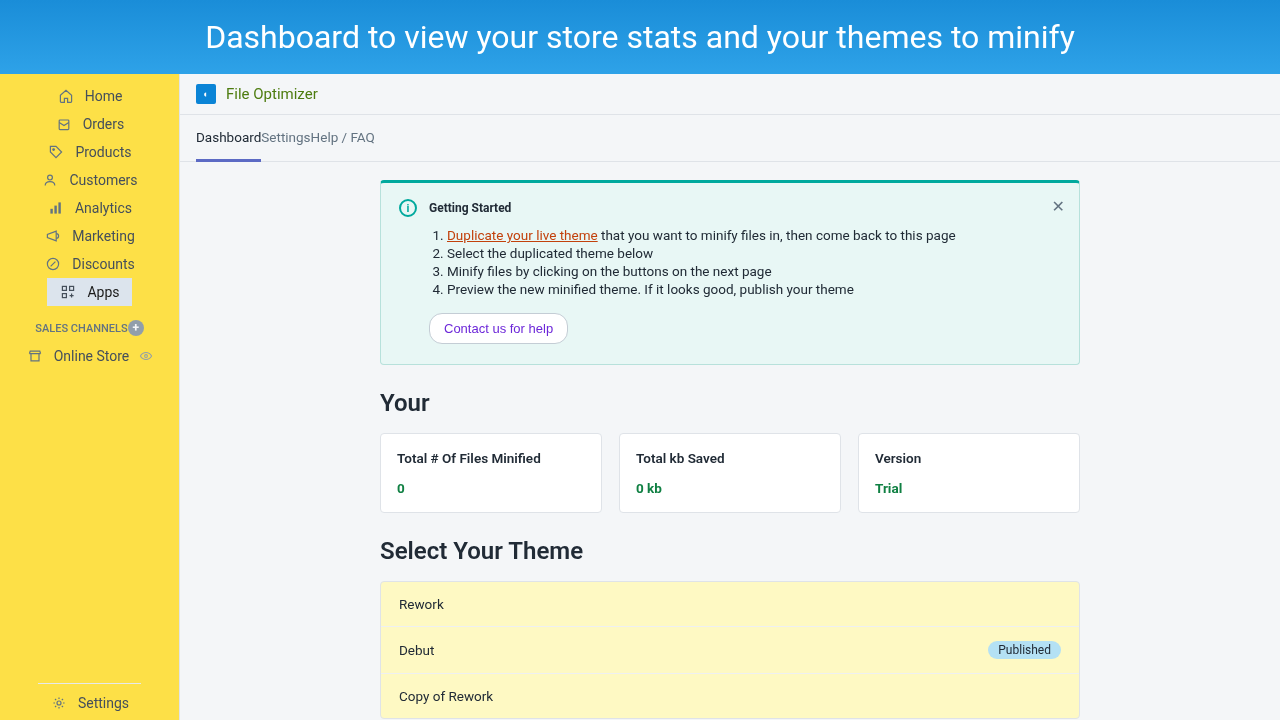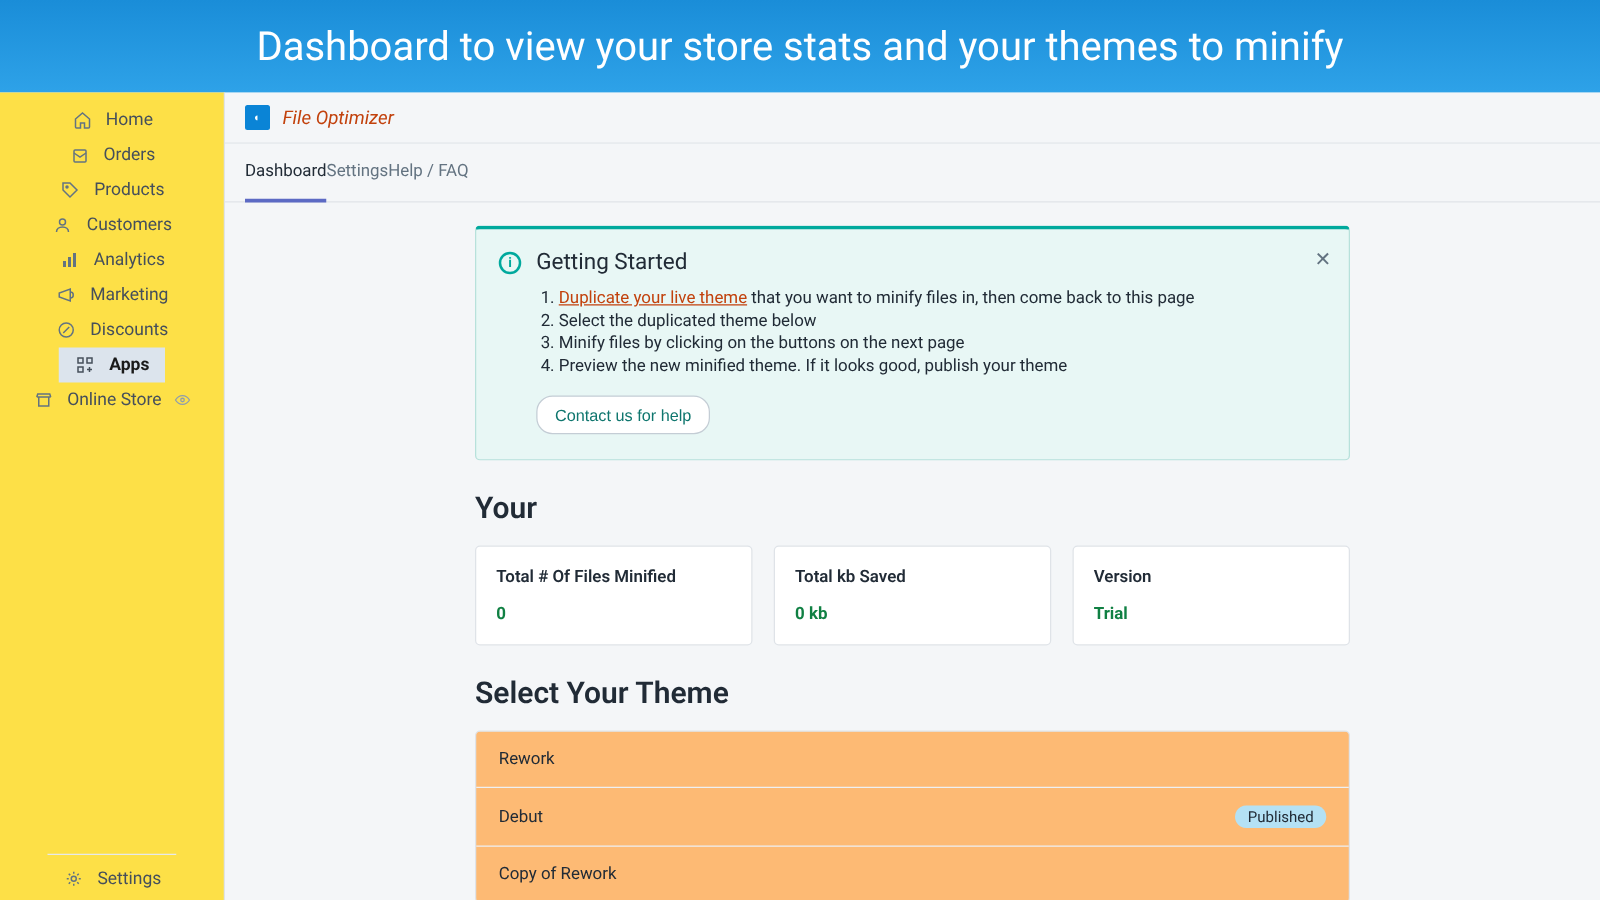--- a/index.html
+++ b/index.html
@@ -1,49 +1,49 @@
 <!DOCTYPE html>
 <html><head>
 <meta charset="utf-8">
 <style>
 * { margin: 0; padding: 0; box-sizing: border-box; }
 body { font-family: -apple-system, BlinkMacSystemFont, "Segoe UI", Roboto, sans-serif; background: #f4f6f8; color: #212b36; font-size: 14px; width: 1280px; height: 720px; overflow: hidden; }
 .banner { background: linear-gradient(to bottom, #1a8dd8, #2ea2e8); color: #fff; text-align: center; padding: 18px 0; font-size: 32px; font-weight: 400; }
 .layout { display: flex; height: calc(720px - 72px); }
 .sidebar { width: 180px; background: #fde047; border-right: 1px solid #dfe3e8; padding-top: 8px; display: flex; flex-direction: column; align-items: center; }
 .nav-item { display: flex; align-items: center; padding: 5px 12px; cursor: pointer; color: #454f5b; gap: 10px; }
-.nav-item.active { background: #dce4ed; color: #1a1a1a; font-weight: 700; }
+.nav-item.active { background: #dce4ed; color: #1a1a1a; font-weight: 400; }
 .nav-section { font-size: 11px; color: #637381; padding: 14px 12px 6px; font-weight: 500; display: flex; justify-content: space-between; align-items: center; }
 .nav-icon { width: 18px; height: 18px; display: flex; align-items: center; justify-content: center; color: #637381; }
 .nav-item.active .nav-icon { color: #454f5b; }
 .sidebar-bottom { margin-top: auto; border-top: 1px solid #e6e9ec; }
 .main { flex: 1; display: flex; flex-direction: column; overflow: hidden; }
 .app-header { display: flex; align-items: center; padding: 10px 16px; border-bottom: 1px solid #dfe3e8; gap: 10px; background: #f4f6f8; }
 .app-logo { width: 20px; height: 20px; background: #0a84d6; display: flex; align-items: center; justify-content: center; color: #fff; font-size: 9px; border-radius: 2px; }
-.app-title { font-size: 15px; color: #c2410c; font-style: italic; }
+.app-title { font-size: 15px; color: #4d7c0f; }
 .tabs { display: flex; padding: 0 16px; border-bottom: 1px solid #dfe3e8; background: #f4f6f8; }
 .tab { padding: 14px 0; color: #637381; cursor: pointer; font-size: 13.5px; }
 .tab.active { color: #212b36; border-bottom: 3px solid #5c6ac4; margin-bottom: -1px; }
 .content { flex: 1; overflow-y: auto; padding: 0 0 20px 0; background: #f4f6f8; }
 .inner { max-width: 700px; margin: 0 auto; padding: 18px 0 0 0; }
 .info-box { background: #e8f7f5; border: 1px solid #b7e1db; border-top: 3px solid #00a99d; border-radius: 4px; padding: 16px 18px 20px; position: relative; }
 .info-head { display: flex; align-items: center; gap: 12px; margin-bottom: 10px; }
 .info-icon { width: 18px; height: 18px; border: 2px solid #00a99d; border-radius: 50%; display: flex; align-items: center; justify-content: center; color: #00a99d; font-size: 11px; font-weight: bold; }
-.info-title { font-weight: 400; font-size: 18px; }
+.info-title { font-weight: 700; font-size: 12px; }
 .info-close { position: absolute; right: 14px; top: 14px; cursor: pointer; color: #637381; font-size: 16px; }
 .steps { padding-left: 48px; margin-bottom: 16px; }
 .steps li { margin: 2px 0; font-size: 13.5px; color: #212b36; }
 .steps a { color: #c2410c; text-decoration: underline; }
-.contact-btn { margin-left: 30px; background: #fff; border: 1px solid #c4cdd5; padding: 7px 14px; border-radius: 13px; cursor: pointer; font-size: 13px; color: #0f766e; }
+.contact-btn { margin-left: 30px; background: #fff; border: 1px solid #c4cdd5; padding: 7px 14px; border-radius: 13px; cursor: pointer; font-size: 13px; color: #6d28d9; }
 .section-title { font-size: 24px; font-weight: 600; margin: 24px 0 16px; color: #212b36; }
 .stats-row { display: flex; gap: 17px; }
 .stat-card { flex: 1; background: #fff; border: 1px solid #dfe3e8; border-radius: 4px; padding: 16px; }
 .stat-label { font-size: 13.5px; font-weight: 600; color: #212b36; margin-bottom: 14px; }
 .stat-value { font-size: 13.5px; font-weight: 700; color: #108043; }
-.theme-list { background: #fdba74; border: 1px solid #dfe3e8; border-radius: 4px; }
+.theme-list { background: #fef9c3; border: 1px solid #dfe3e8; border-radius: 4px; }
 .theme-row { padding: 14px 18px; border-bottom: 1px solid #eef0f2; display: flex; justify-content: space-between; align-items: center; cursor: pointer; font-size: 13.5px; }
 .theme-row:last-child { border-bottom: none; }
 .badge { background: #b4e1f4; color: #212b36; padding: 2px 10px; border-radius: 10px; font-size: 12px; }
 .plus-circle { width: 16px; height: 16px; background: #919eab; border-radius: 50%; display: flex; align-items: center; justify-content: center; color: #f4f6f8; font-size: 12px; font-weight: bold; }
 .eye-icon { color: #919eab; }
 svg { display: block; }
 </style>
 </head>
 <body>
 
@@ -119,20 +119,24 @@
           <svg width="16" height="16" viewBox="0 0 20 20" fill="none" stroke="currentColor" stroke-width="1.5">
             <rect x="3" y="3" width="5" height="5"></rect>
             <rect x="12" y="3" width="5" height="5"></rect>
             <rect x="3" y="12" width="5" height="5"></rect>
             <path d="M14.5 12v5M12 14.5h5"></path>
           </svg>
         </span>
       <span>Apps</span>
     </div>
 
+    <div class="nav-section">
+      <span>SALES CHANNELS</span>
+      <span class="plus-circle">+</span>
+    </div>
     <div class="nav-item">
       <span class="nav-icon">
           <svg width="16" height="16" viewBox="0 0 20 20" fill="none" stroke="currentColor" stroke-width="1.5">
             <path d="M3 7l1-3h12l1 3M3 7h14M5 7v9h10V7"></path>
           </svg>
         </span>
       <span>Online Store</span>
       <span class="eye-icon" style="margin-left:auto">
           <svg width="14" height="14" viewBox="0 0 20 20" fill="none" stroke="currentColor" stroke-width="1.5">
             <path d="M2 10s3-5 8-5 8 5 8 5-3 5-8 5-8-5-8-5z"></path>

